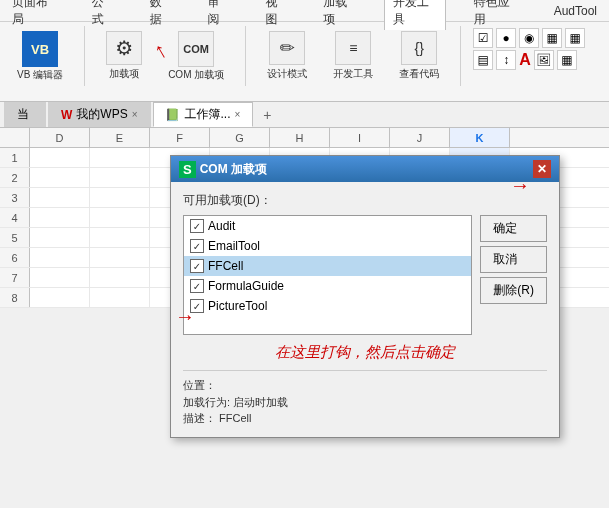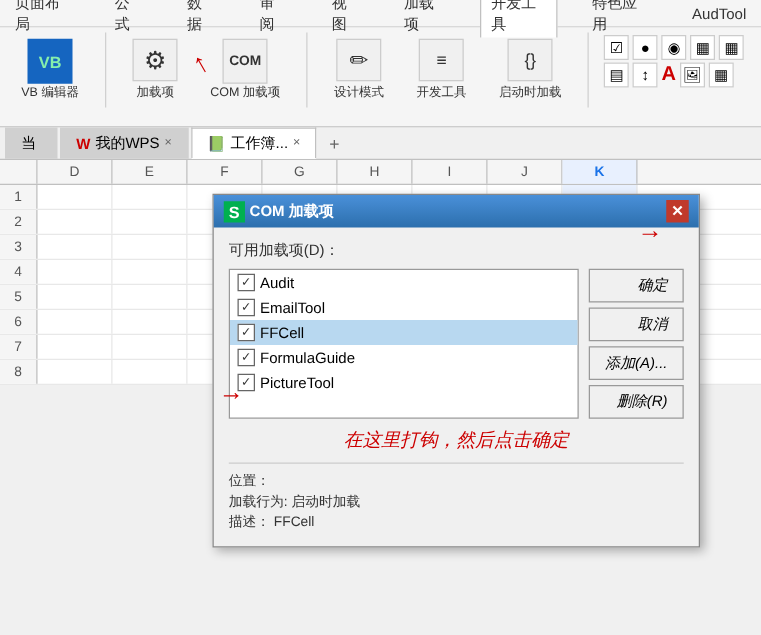--- a/index.html
+++ b/index.html
@@ -210,23 +210,22 @@
       flex-direction: column;
       gap: 4px;
       min-width: 60px;
     }
     .dialog-btn {
       padding: 4px 12px;
       background: #f0f0f0;
       border: 1px solid #999;
       cursor: pointer;
       font-size: 12px;
-      text-align: right;
+      text-align: left;
       white-space: nowrap;
-      font-style: italic;
     }
     .dialog-footer {
       margin-top: 8px;
       border-top: 1px solid #ccc;
       padding-top: 6px;
       font-size: 11px;
       color: #333;
       line-height: 1.5;
     }
     .small-icon-btn {
@@ -251,21 +250,21 @@
   <span class="menu-item">视图</span>
   <span class="menu-item">加载项</span>
   <span class="menu-item active">开发工具</span>
   <span class="menu-item">特色应用</span>
   <span class="menu-item">AudTool</span>
 </div>
 
 <div class="ribbon">
 
   <div class="ribbon-btn">
-    <div style="width:36px;height:36px;background:#1565c0;color:#86efac;display:flex;align-items:center;justify-content:center;font-size:13px;font-weight:bold;">VB</div>
+    <div style="width:36px;height:36px;background:#1565c0;color:#fef9c3;display:flex;align-items:center;justify-content:center;font-size:13px;font-weight:bold;">VB</div>
     <span style="font-size:10px;margin-top:2px;text-align:center;line-height:1.2">VB 编辑器</span>
   </div>
   <div class="separator-v"></div>
 
   <div class="ribbon-btn">
     <div style="width:36px;height:36px;background:#f0f0f0;border:1px solid #ccc;display:flex;align-items:center;justify-content:center;font-size:20px;">⚙</div>
     <span style="font-size:10px;margin-top:2px;">加载项</span>
   </div>
 
   <div class="ribbon-btn">
@@ -279,21 +278,21 @@
     <span style="font-size:10px;margin-top:2px;">设计模式</span>
   </div>
 
   <div class="ribbon-btn">
     <div style="width:36px;height:36px;background:#f0f0f0;border:1px solid #ccc;display:flex;align-items:center;justify-content:center;font-size:14px;">≡</div>
     <span style="font-size:10px;margin-top:2px;">开发工具</span>
   </div>
 
   <div class="ribbon-btn">
     <div style="width:36px;height:36px;background:#f0f0f0;border:1px solid #ccc;display:flex;align-items:center;justify-content:center;font-size:14px;">{}</div>
-    <span style="font-size:10px;margin-top:2px;">启动时加载</span>
+    <span style="font-size:10px;margin-top:2px;">查看代码</span>
   </div>
   <div class="separator-v"></div>
 
   <div style="display:flex;flex-direction:column;gap:2px;margin-top:2px;">
     <div style="display:flex;gap:3px;align-items:center;">
       <div class="small-icon-btn">☑</div>
       <div class="small-icon-btn">●</div>
       <div class="small-icon-btn">◉</div>
       <div class="small-icon-btn">▦</div>
       <div class="small-icon-btn">▦</div>
@@ -463,21 +462,20 @@
             <span>FormulaGuide</span>
           </div>
           <div class="addon-item">
             <div class="addon-checkbox checked">✓</div>
             <span>PictureTool</span>
           </div>
         </div>
         <div class="dialog-buttons">
           <button class="dialog-btn">确定</button>
           <button class="dialog-btn">取消</button>
-          <button class="dialog-btn">添加(A)...</button>
           <button class="dialog-btn">删除(R)</button>
         </div>
       </div>
 
       <div style="color:#cc0000;font-size:15px;font-style:italic;text-align:center;margin-top:8px;">在这里打钩，然后点击确定</div>
 
       <div class="dialog-footer">
         <div>
           <span>位置：</span>
           <span></span>

